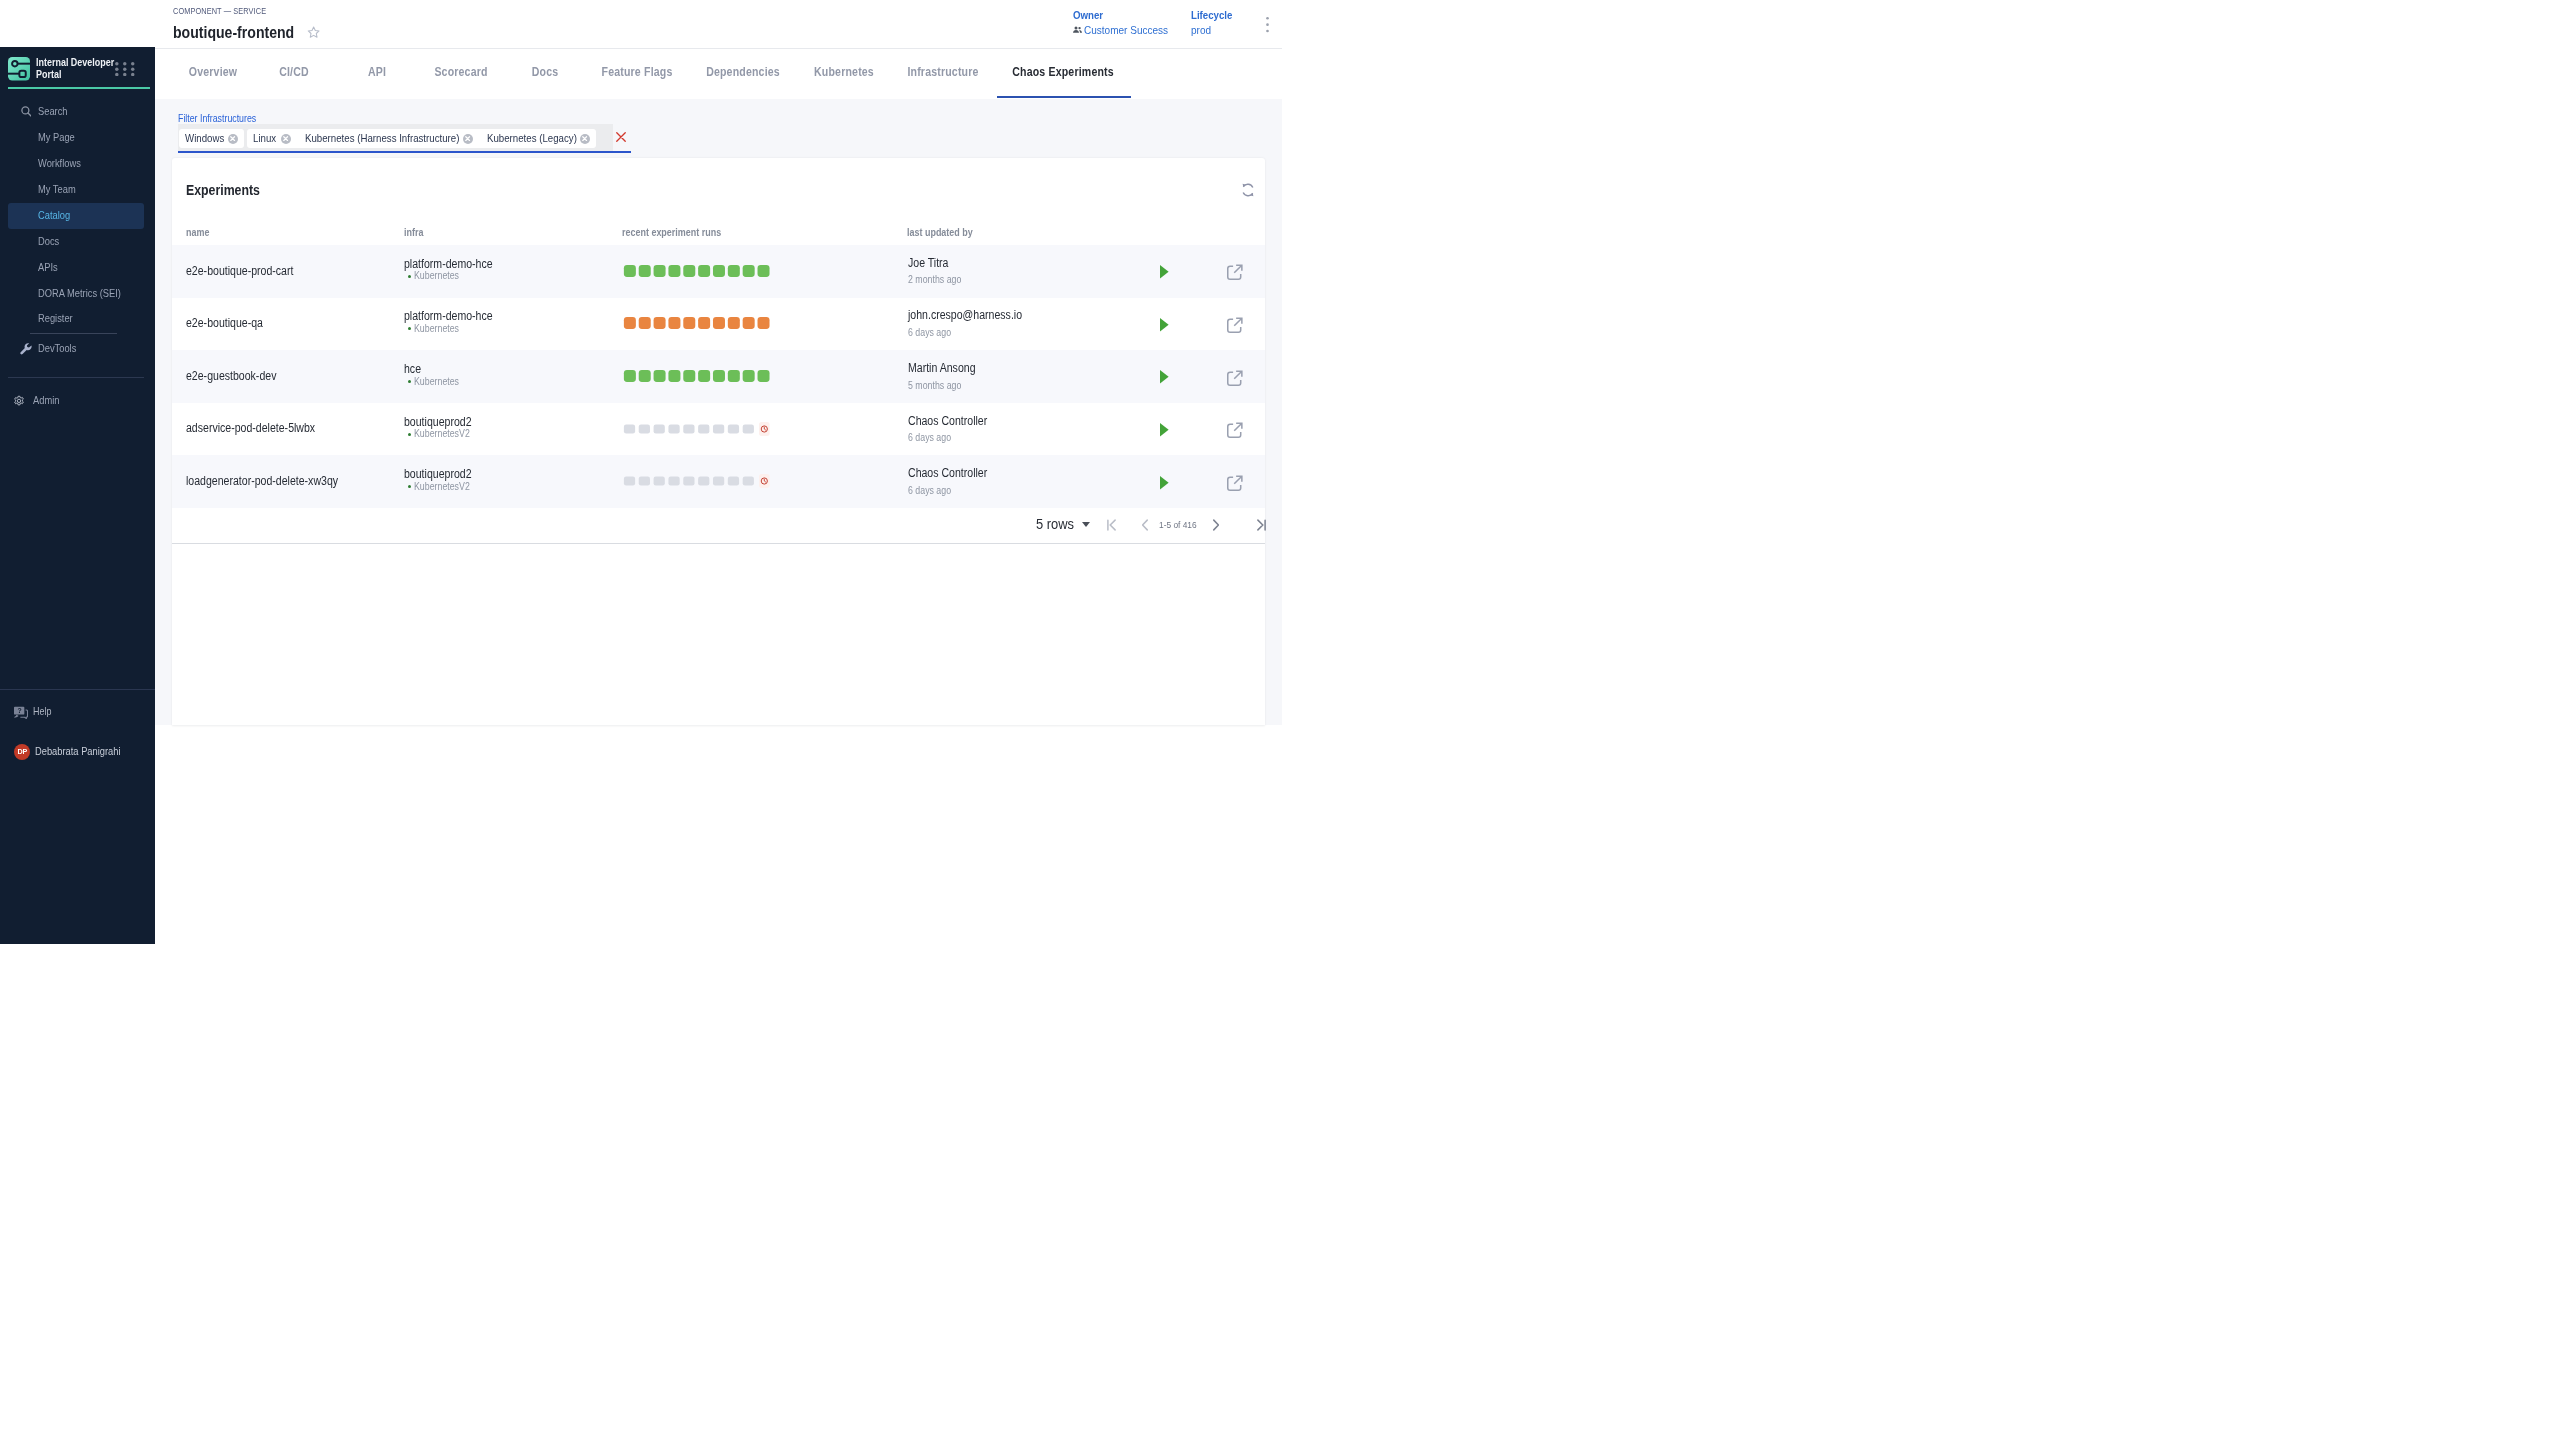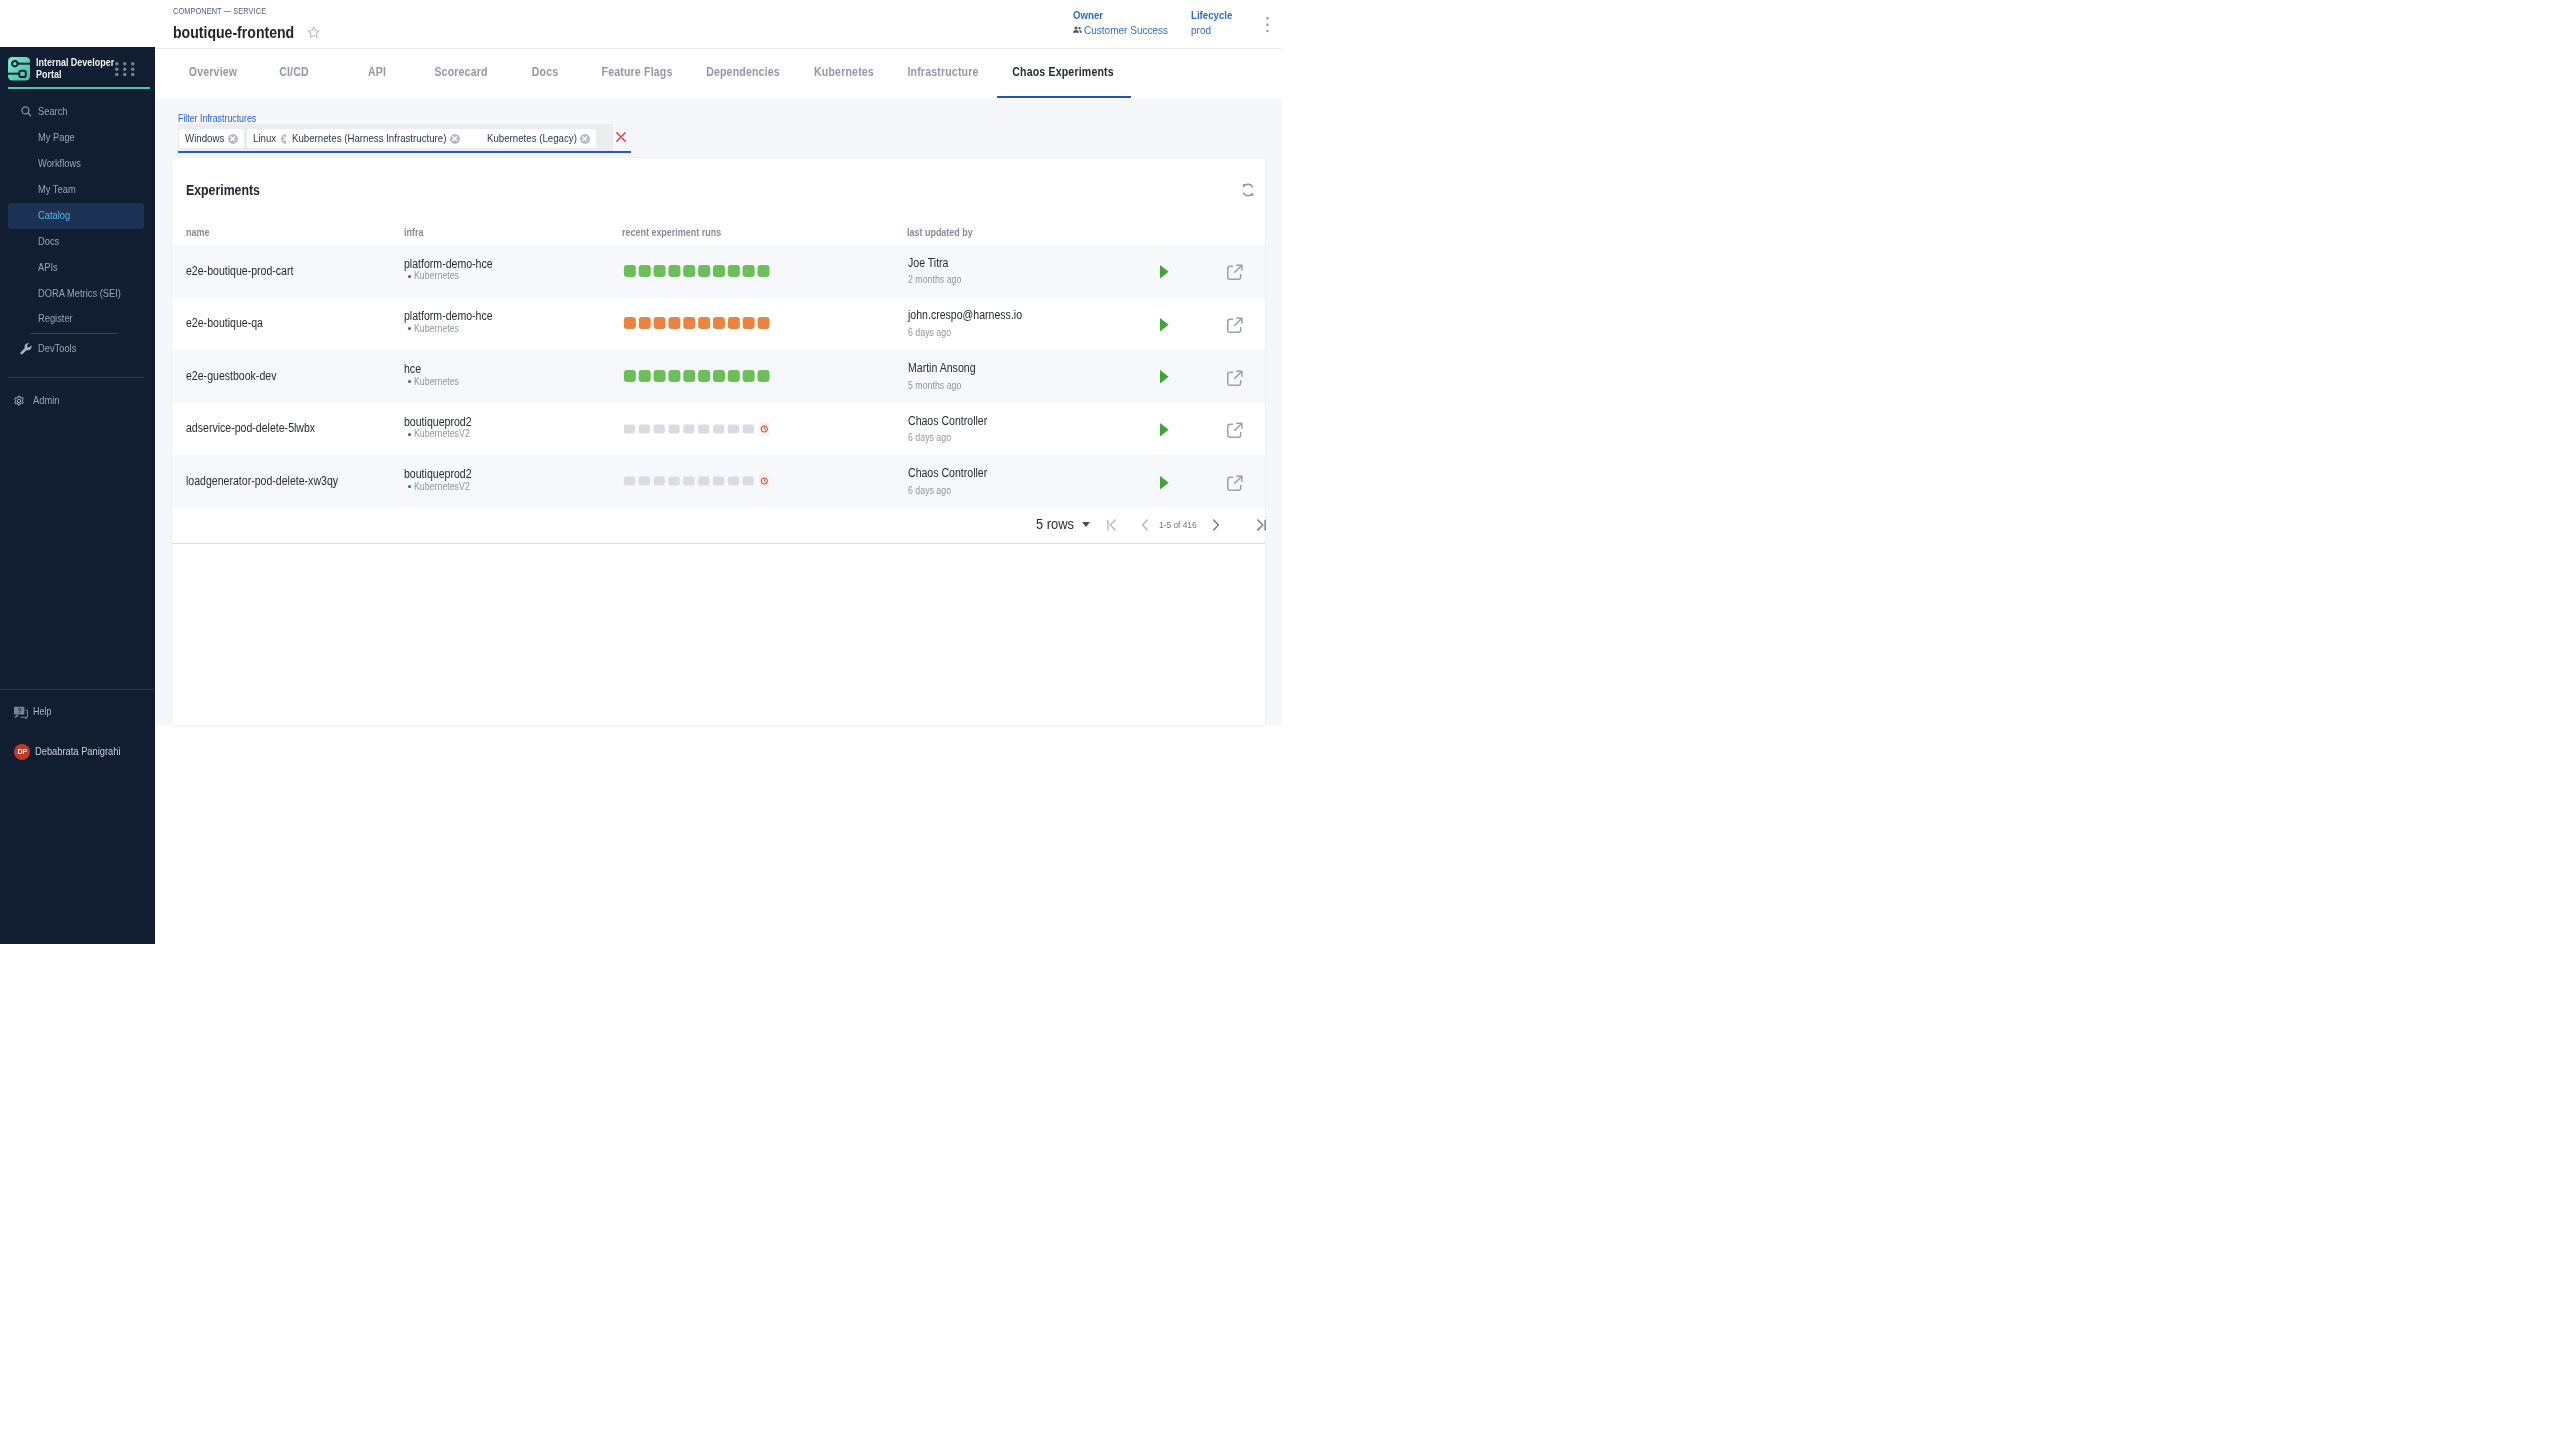--- a/index.html
+++ b/index.html
@@ -146,21 +146,21 @@
   <div class="chip" style="left:24px; width:65px;"><span class="t">Windows</span><span class="chipx" style="left:49px;">
         <svg width="5.3" height="5.3" viewBox="0 0 7 7">
           <path stroke="#fff" stroke-width="1.6" stroke-linecap="round" d="M1 1l5 5M6 1L1 6"></path>
         </svg>
       </span></div>
   <div class="chip" style="left:92px; width:66px;"><span class="t">Linux</span><span class="chipx" style="left:34px;">
         <svg width="5.3" height="5.3" viewBox="0 0 7 7">
           <path stroke="#fff" stroke-width="1.6" stroke-linecap="round" d="M1 1l5 5M6 1L1 6"></path>
         </svg>
       </span></div>
-  <div class="chip" style="left:131px; width:199px;text-decoration:underline;"><span class="t">Kubernetes (Harness Infrastructure)</span><span class="chipx" style="left:164px;">
+  <div class="chip" style="left:144px; width:199px;text-decoration:underline;"><span class="t">Kubernetes (Harness Infrastructure)</span><span class="chipx" style="left:164px;">
         <svg width="5.3" height="5.3" viewBox="0 0 7 7">
           <path stroke="#fff" stroke-width="1.6" stroke-linecap="round" d="M1 1l5 5M6 1L1 6"></path>
         </svg>
       </span></div>
   <div class="chip" style="left:326px; width:115px;"><span class="t">Kubernetes (Legacy)</span><span class="chipx" style="left:99px;">
         <svg width="5.3" height="5.3" viewBox="0 0 7 7">
           <path stroke="#fff" stroke-width="1.6" stroke-linecap="round" d="M1 1l5 5M6 1L1 6"></path>
         </svg>
       </span></div>
   <svg class="abs" style="left:461px; top:33px;" width="10" height="10" viewBox="0 0 13 13">

